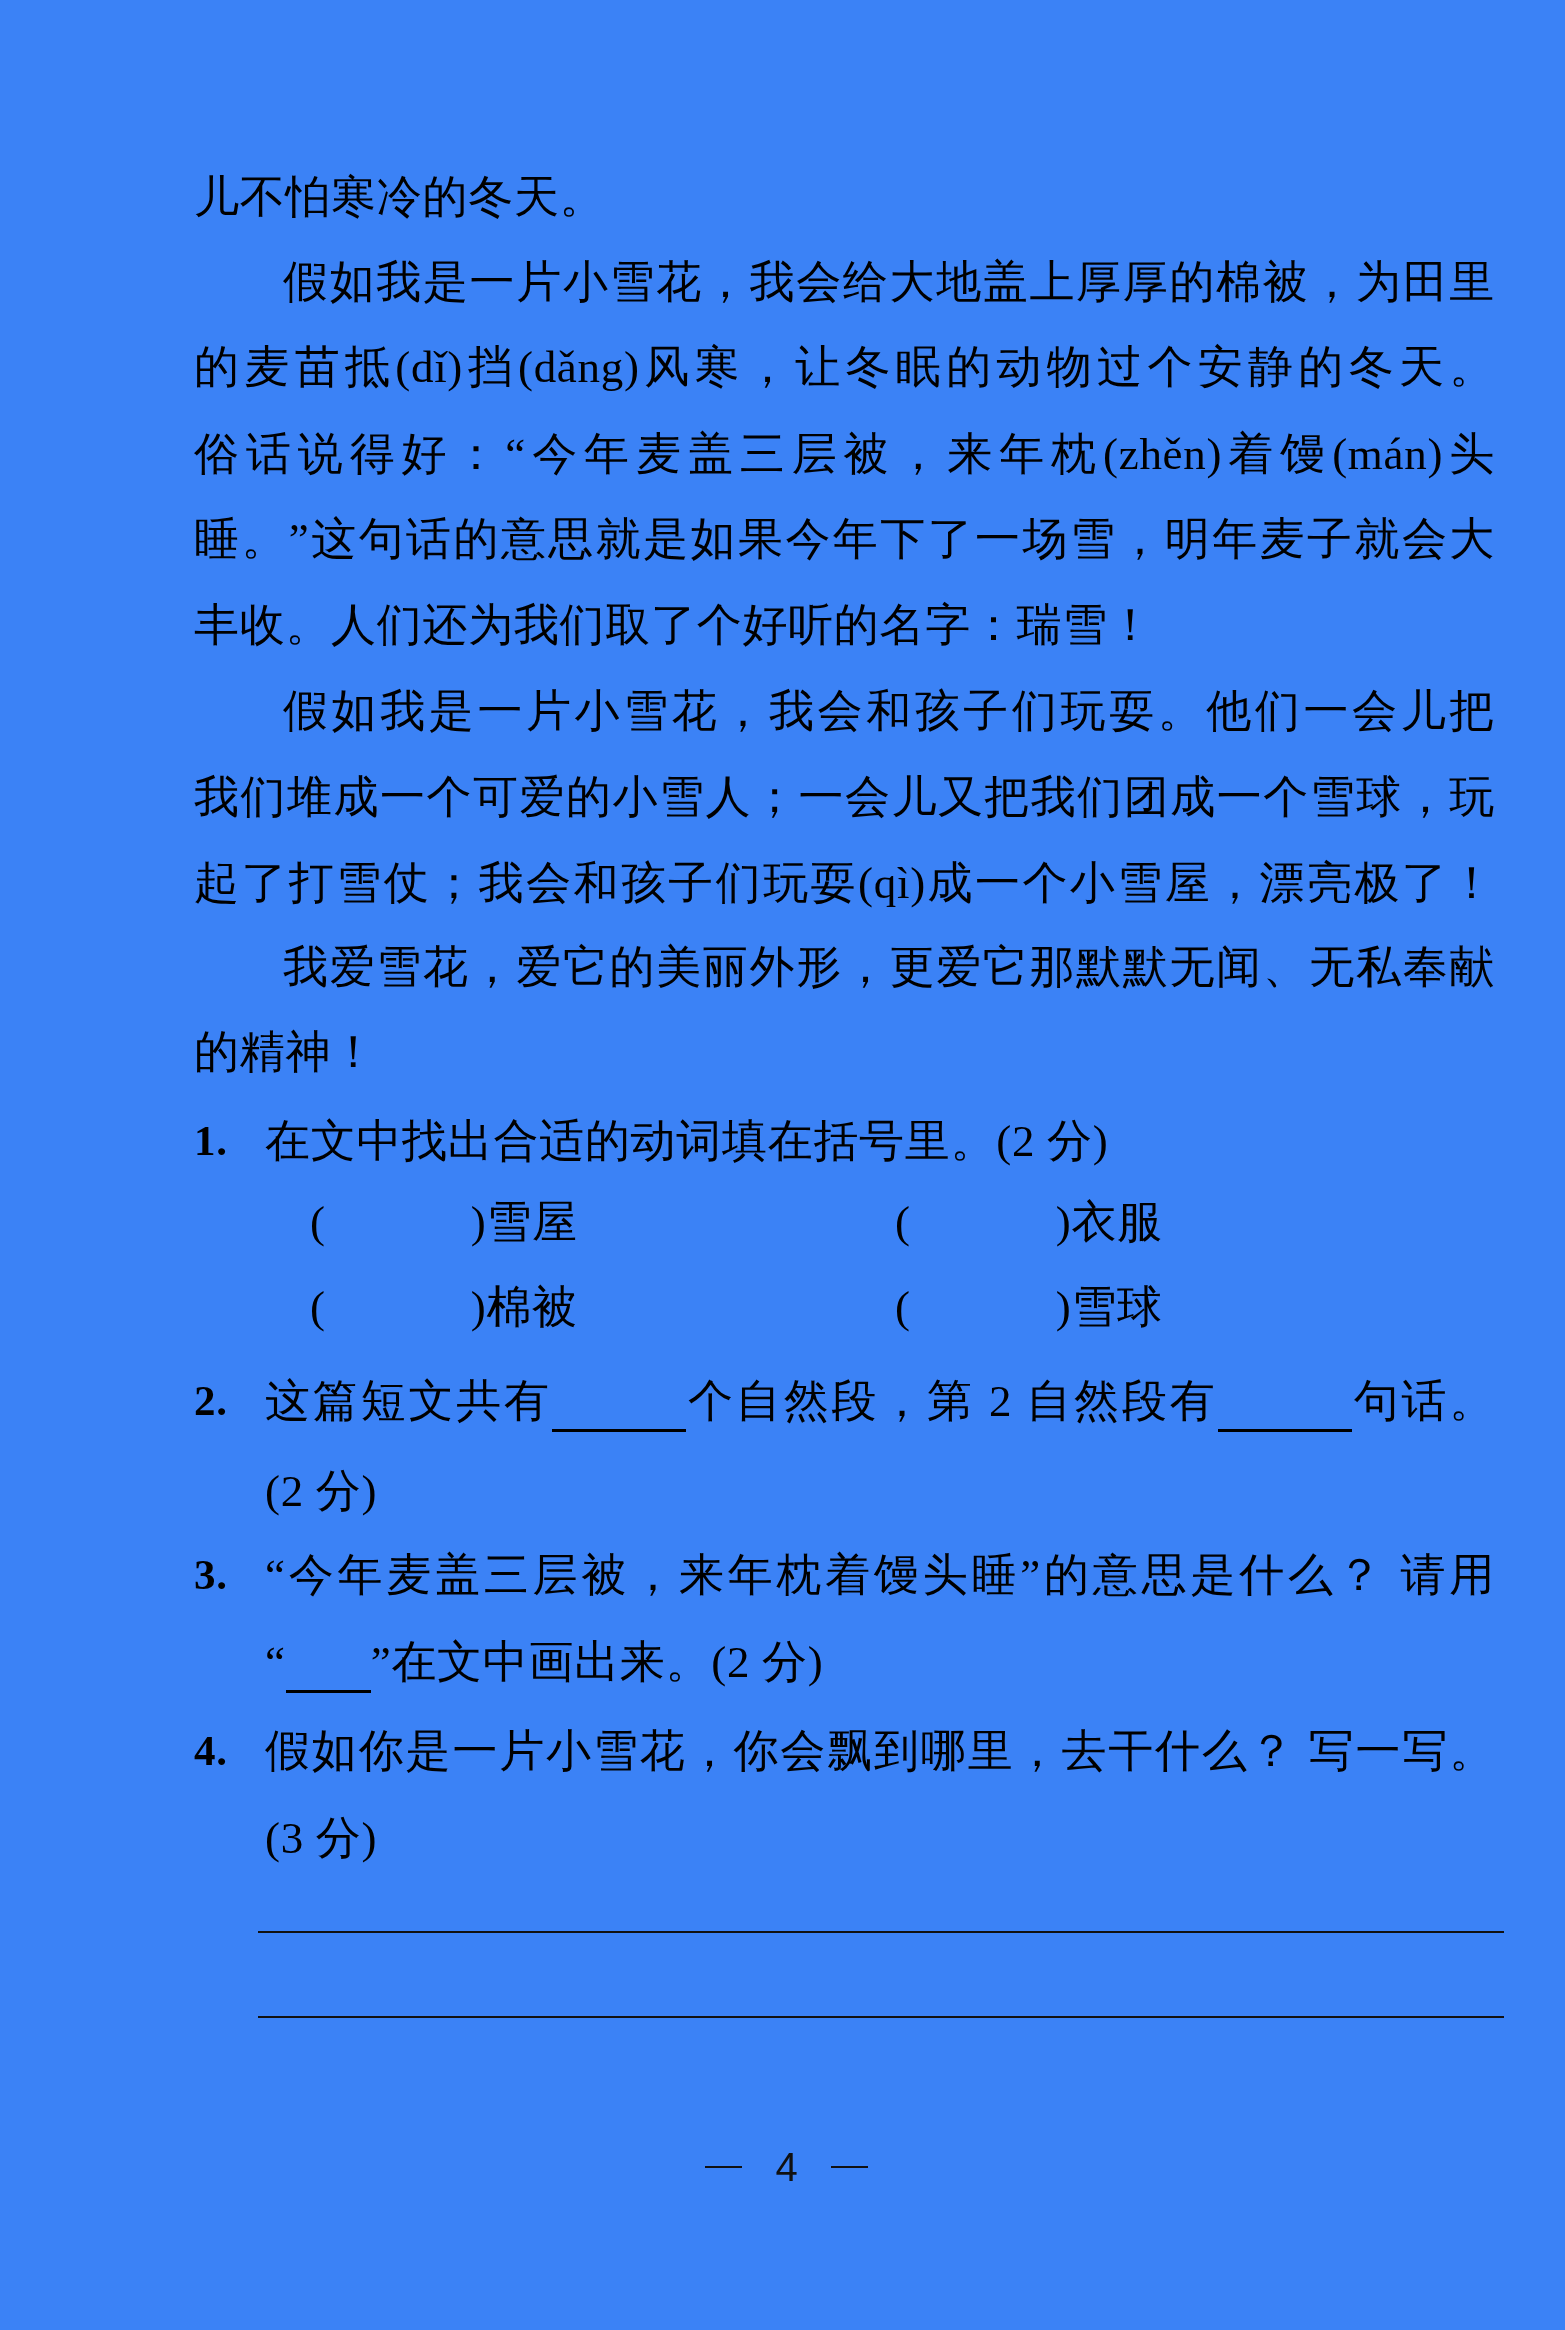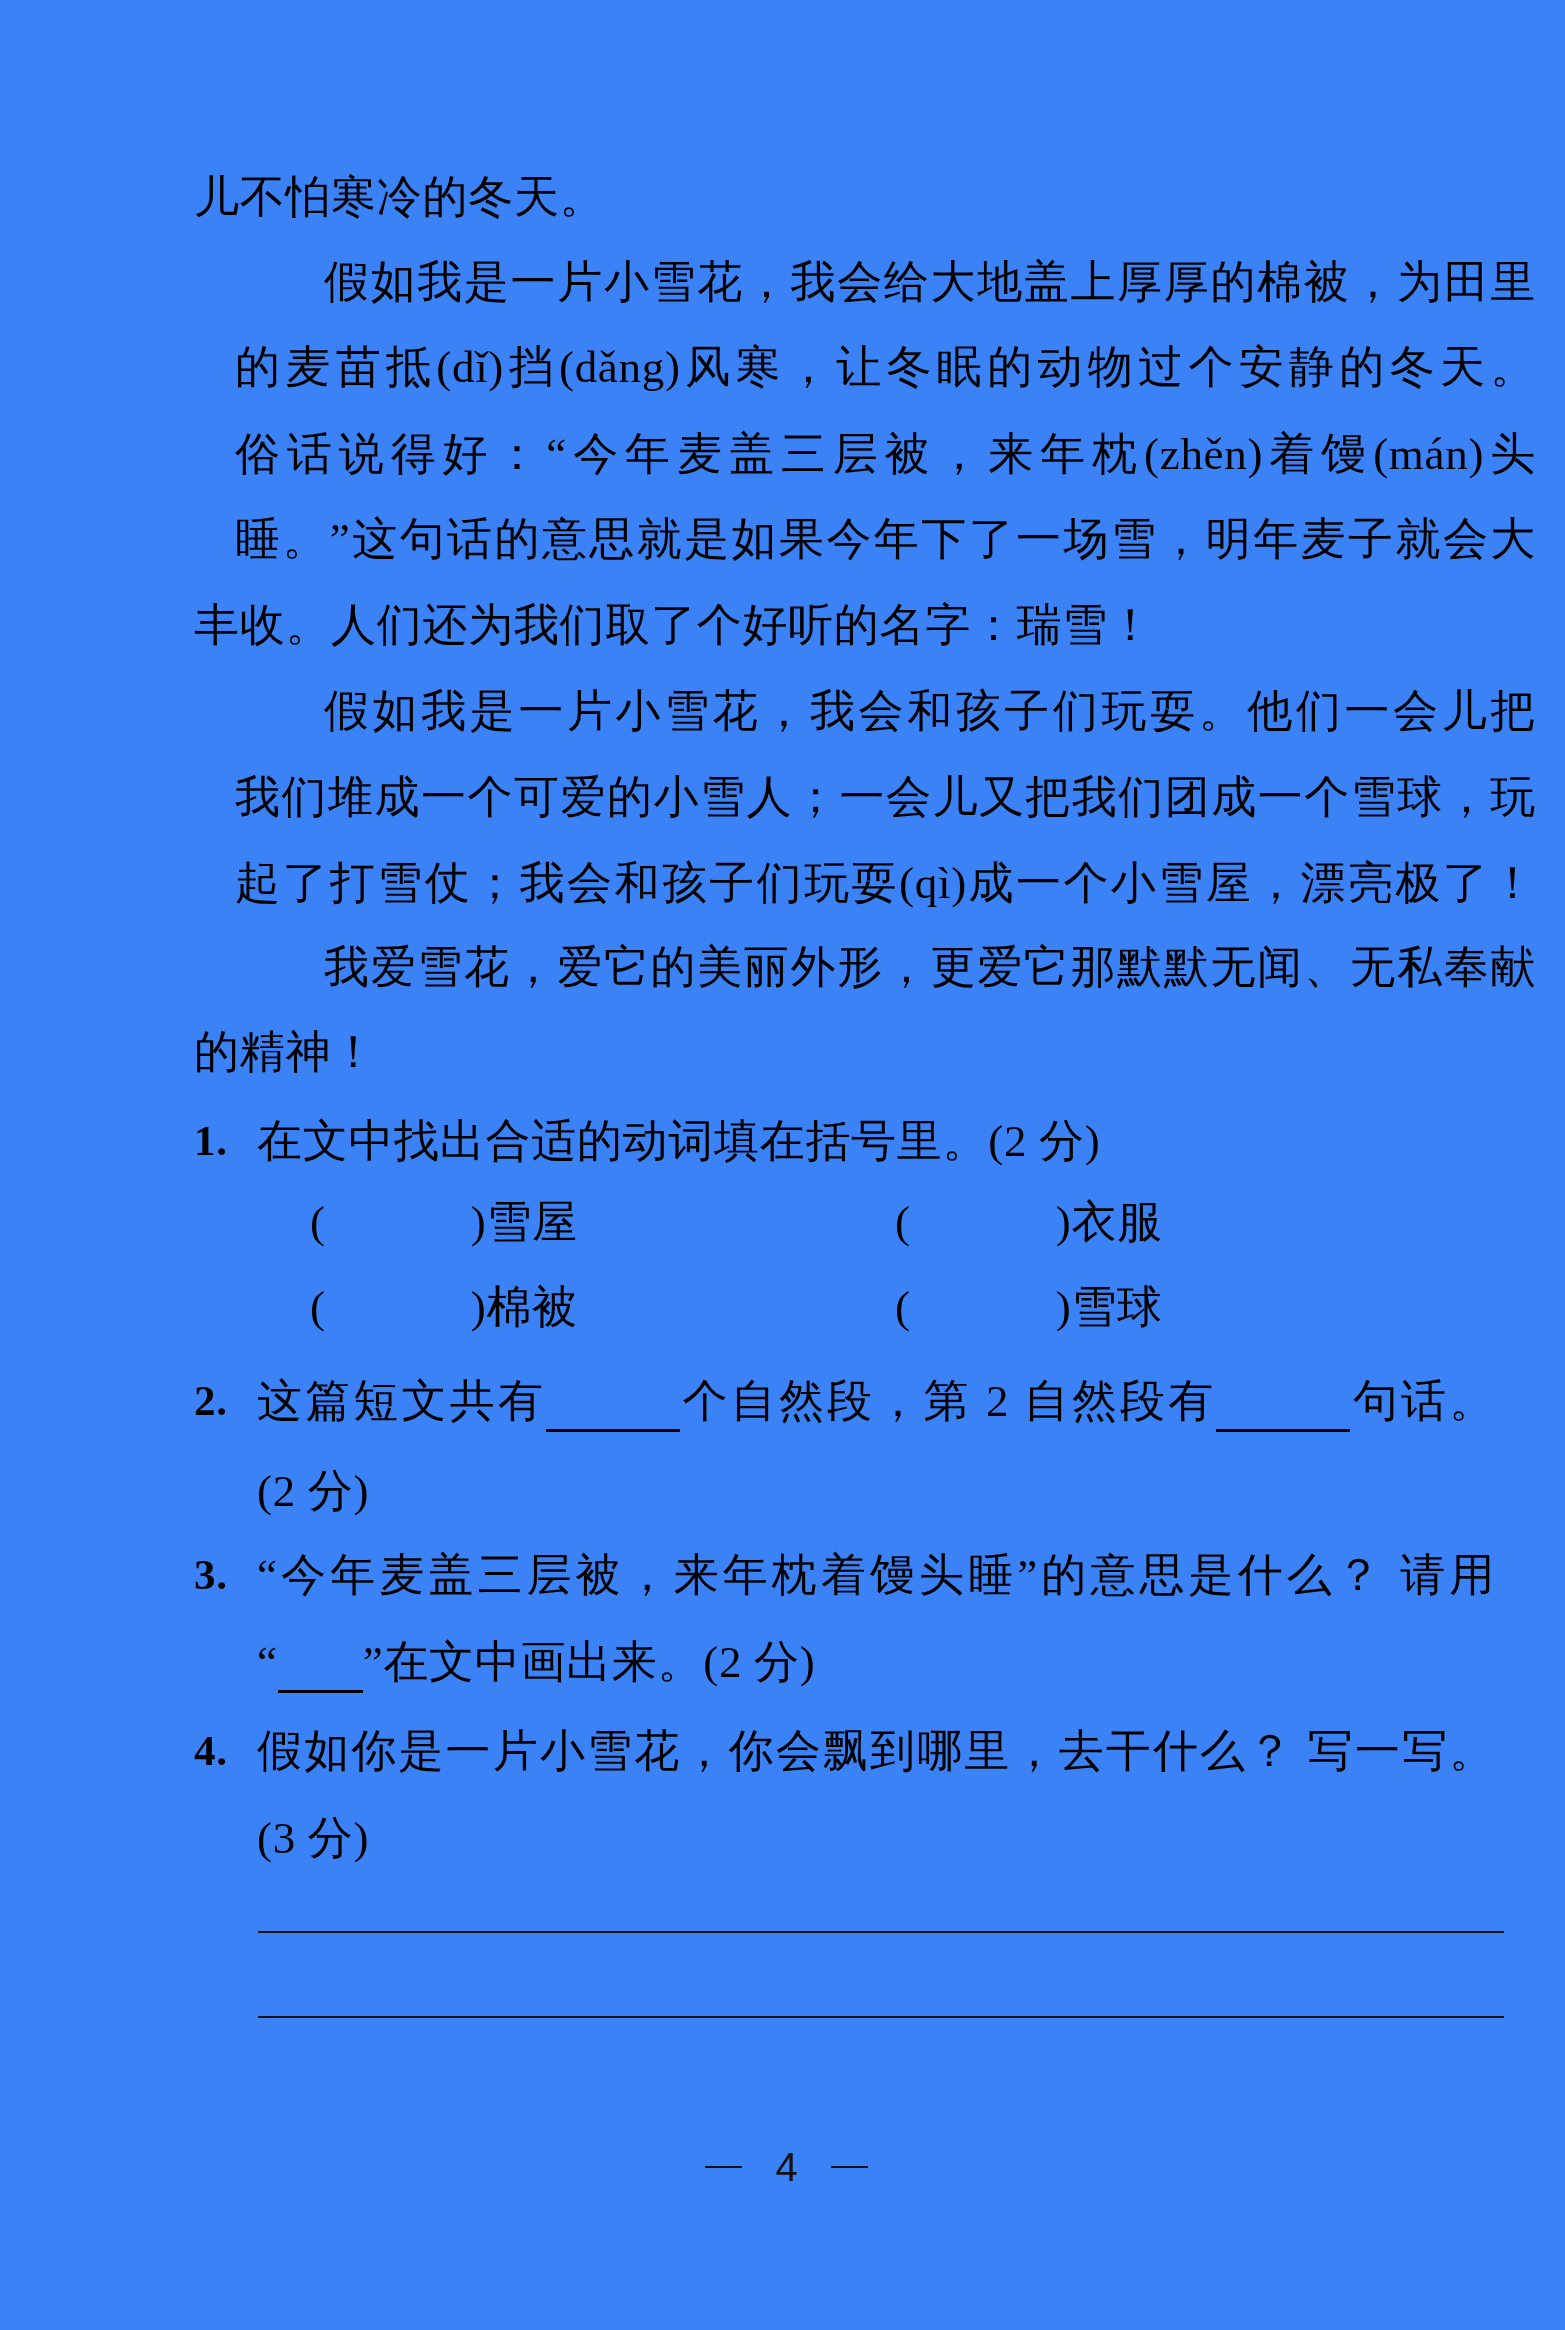--- a/index.html
+++ b/index.html
@@ -26,31 +26,30 @@
     line-height:86px;
     font-size:45px;
     white-space:nowrap;
     letter-spacing:0.7px;
   }
   .line.j{
     white-space:normal;
     text-align:justify;
     text-align-last:justify;
     text-justify:inter-character;
-    margin-left:41px;
   }
   .indent{ text-indent:89px; }
   .qline{ display:flex; }
   .qnum{
     flex:0 0 63px;
     font-family:"Liberation Serif","DejaVu Serif",serif;
     font-weight:bold;
     font-size:43px;
   }
-  .qtext{ flex:1 1 auto; }
+  .qtext{ flex:1 1 auto;margin-left:8px; }
   .qtext.j{
     text-align:justify;
     text-align-last:justify;
     text-justify:inter-character;
     white-space:normal;
     font-family:Liberation Serif, serif;
   }
   .parenrow{ padding-left:74px; }
   .pair{ display:inline-block;margin-left:42px; }
   .pair.first{ width:543px; }

